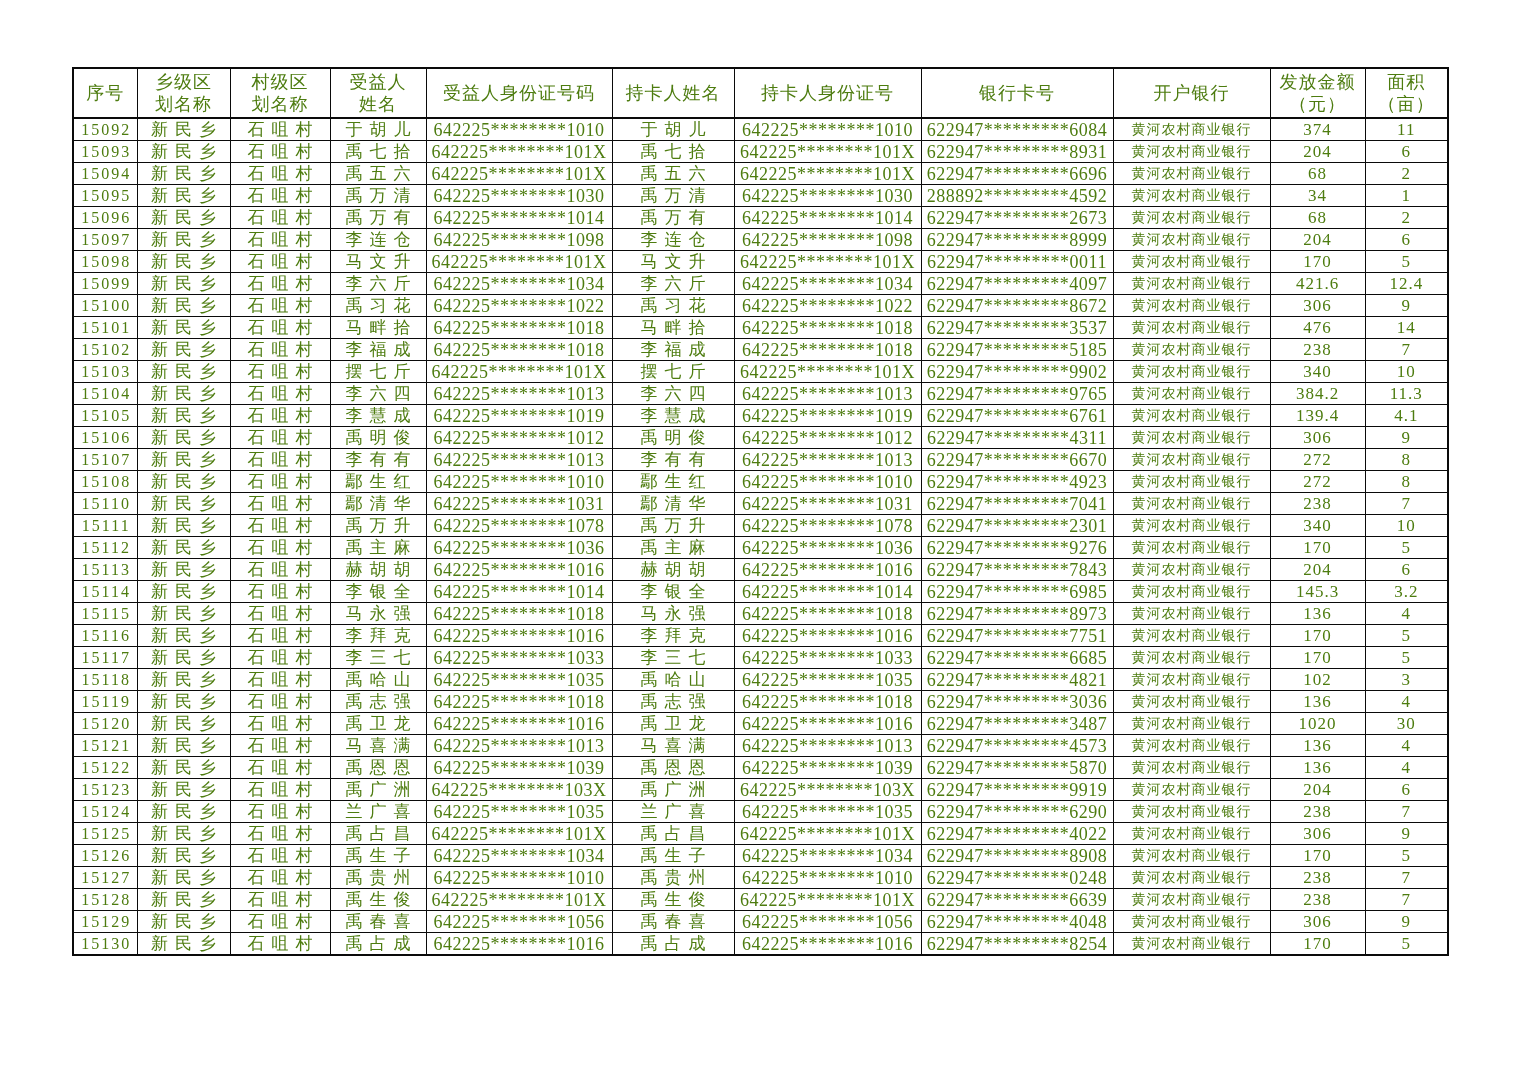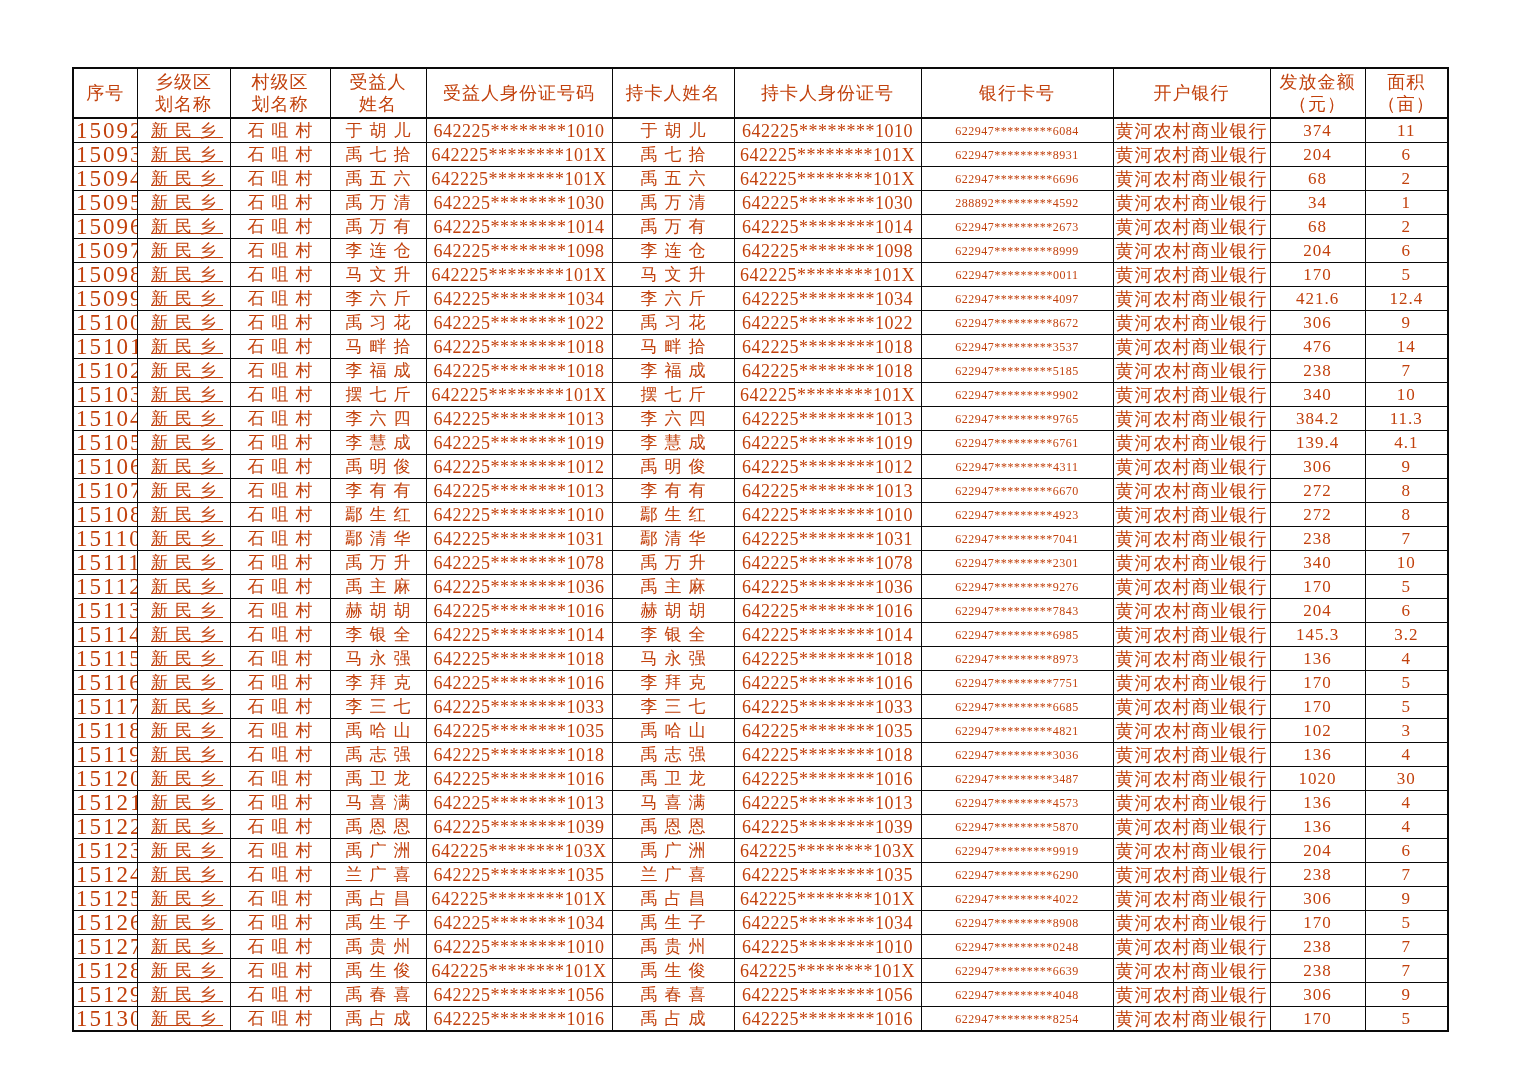--- a/index.html
+++ b/index.html
@@ -7,21 +7,21 @@
     padding: 0;
     background: #ffffff;
   }
   .page {
     position: relative;
     width: 1519px;
     height: 1075px;
     background: #ffffff;
     overflow: hidden;
     font-family: "Liberation Serif", "DejaVu Serif", serif;
-    color: #c2410c;
+    color: #4d7c0f;
   }
   table.subsidy {
     position: absolute;
     left: 72px;
     top: 67px;
     width: 1375px;
     border-collapse: collapse;
     table-layout: fixed;
     border: 2px solid #0a0a0a;
     background: #ffffff;
@@ -56,29 +56,29 @@
     height: 21px;
     font-size: 17px;
     text-align: center;
     vertical-align: middle;
     padding: 0;
     white-space: nowrap;
     overflow: hidden;
     line-height: 1;
   }
   
-  td.c0  { letter-spacing: 2px;  text-indent: 2px;  font-size: 23px; }
-  td.c1  { letter-spacing: 7px;  text-indent: 7px; text-decoration: underline; }
+  td.c0  { letter-spacing: 2px;  text-indent: 2px;  font-size: 16px; }
+  td.c1  { letter-spacing: 7px;  text-indent: 7px; }
   td.c2  { letter-spacing: 7px;  text-indent: 7px; text-align: center; }
   td.c3  { letter-spacing: 7px;  text-indent: 7px; }
   td.c4  { letter-spacing: 0.5px; font-size: 18px; }
   td.c5  { letter-spacing: 7px;  text-indent: 7px; }
   td.c6  { letter-spacing: 0.5px; font-size: 18px; }
-  td.c7  { letter-spacing: 0.5px; font-size: 12px; }
-  td.c8  { letter-spacing: 1px;  font-size: 18px; }
+  td.c7  { letter-spacing: 0.5px; font-size: 18px; }
+  td.c8  { letter-spacing: 1px;  font-size: 14px; }
   td.c9  { letter-spacing: 1px; }
   td.c10 { letter-spacing: 1px; }
 </style>
 </head>
 <body>
 
 <div class="page">
   <table class="subsidy">
     <colgroup>
       <col class="w-serial">

